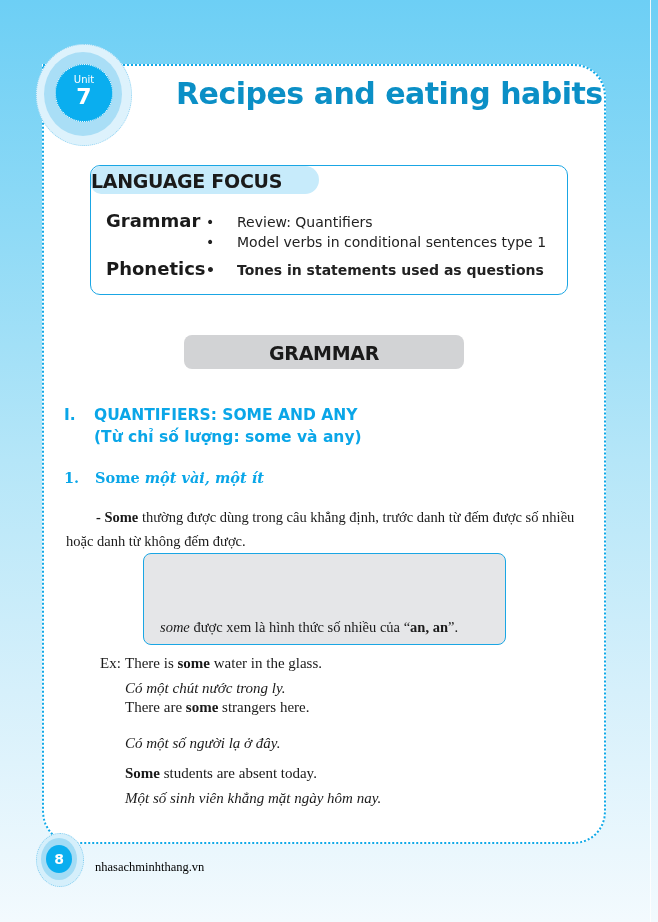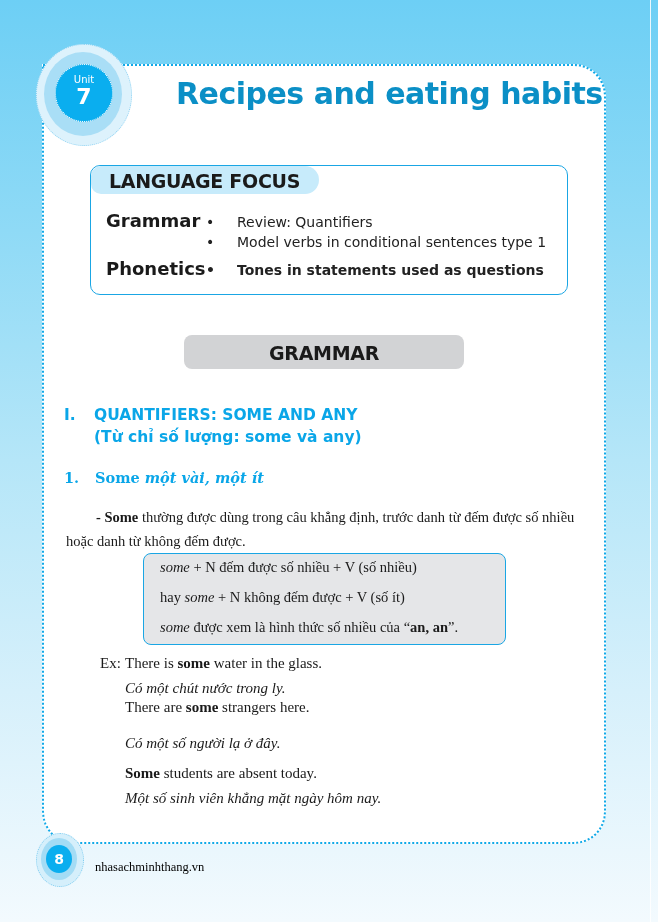--- a/index.html
+++ b/index.html
@@ -43,21 +43,21 @@
       white-space: nowrap;
     }
     .focus-box {
       position: absolute; left: 90px; top: 165px; width: 478px; height: 130px;
       border: 1.5px solid #1aa6e4; border-radius: 10px; box-sizing: border-box;
       font-family: "DejaVu Sans", "Liberation Sans", sans-serif;
     }
     .focus-header {
       position: absolute; left: 0; top: 0; width: 228px; height: 28px;
       background: #c7ebfb; border-radius: 10px 14px 14px 10px;
-      font-weight: bold; font-size: 19px; line-height: 30px; padding-left: 18px; box-sizing: border-box;
+      font-weight: bold; font-size: 19px; line-height: 30px; padding-left: 0; box-sizing: border-box;
       color: #1a1a1a; letter-spacing: -0.3px;
     }
     .focus-row { position: absolute; left: 15px; font-size: 13.5px; }
     .focus-row .cat { position: absolute; left: 0; top: 0; font-weight: bold; font-size: 18px; white-space: nowrap; color:#1a1a1a; }
     .focus-item { position: absolute; left: 100px; white-space: nowrap; font-size: 14px; color: #222; }
     .focus-item .bullet { display: inline-block; width: 31px; font-size: 14px; }
     .grammar-bar {
       position: absolute; left: 184px; top: 335px; width: 280px; height: 34px;
       background: #d2d3d5; border-radius: 8px;
       text-align: center; font-family: "DejaVu Sans", "Liberation Sans", sans-serif;
@@ -155,22 +155,20 @@
 </div>
 
 <div class="sub-heading">
   <span class="n">1.</span>
   <span class="t"><span>Some</span> <em>một vài, một ít</em></span>
 </div>
 
 <div class="para"><span style="font-weight:bold">- </span><b>Some</b><span> thường được dùng trong câu khẳng định, trước danh từ đếm được số nhiều hoặc danh từ không đếm được.</span></div>
 
 <div class="rule-box">
-  <div class="rule-line" style="top:5px;"><span></span><i>some</i><span> + N đếm được số nhiều + V (số nhiều)</span></div>
-  <div class="rule-line" style="top:35px;"><span>hay </span><i>some</i><span> + N không đếm được + V (số ít)</span></div>
   <div class="rule-line" style="top:65px;"><span></span><i>some</i><span> được xem là hình thức số nhiều của “</span><b>an, an</b><span>”.</span></div>
 </div>
 
 <div class="examples">
   <span class="ex-label">Ex:</span>
   <div class="ex-line" style="top:0px;"><span>There is </span><b>some</b><span> water in the glass.</span></div>
   <div class="ex-line vi" style="top:25px;">Có một chút nước trong ly.</div>
   <div class="ex-line" style="top:44px;"><span>There are </span><b>some</b><span> strangers here.</span></div>
   <div class="ex-line vi" style="top:80px;">Có một số người lạ ở đây.</div>
   <div class="ex-line" style="top:110px;"><span></span><b>Some</b><span> students are absent today.</span></div>

